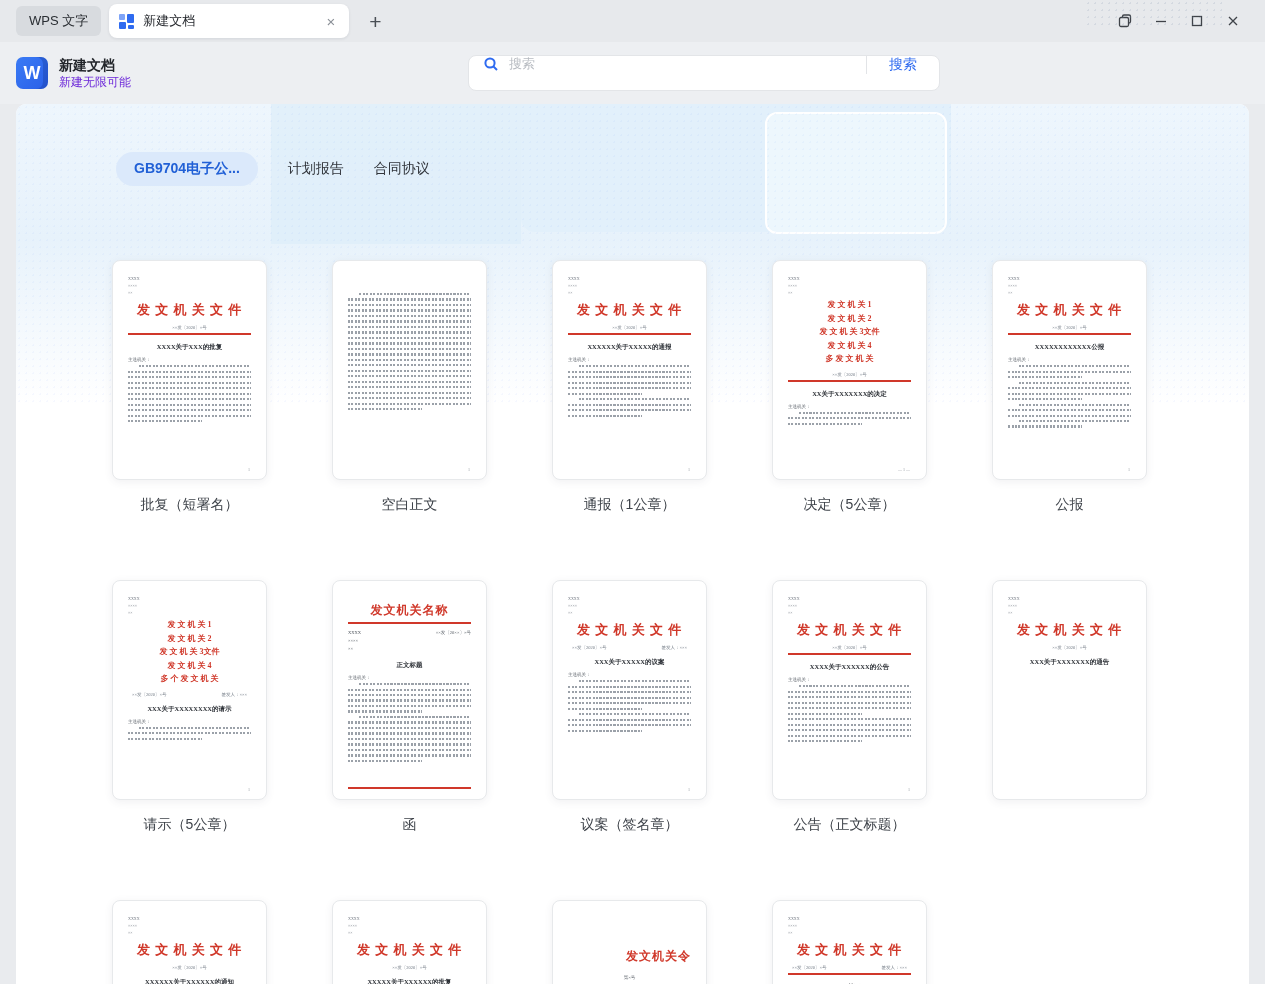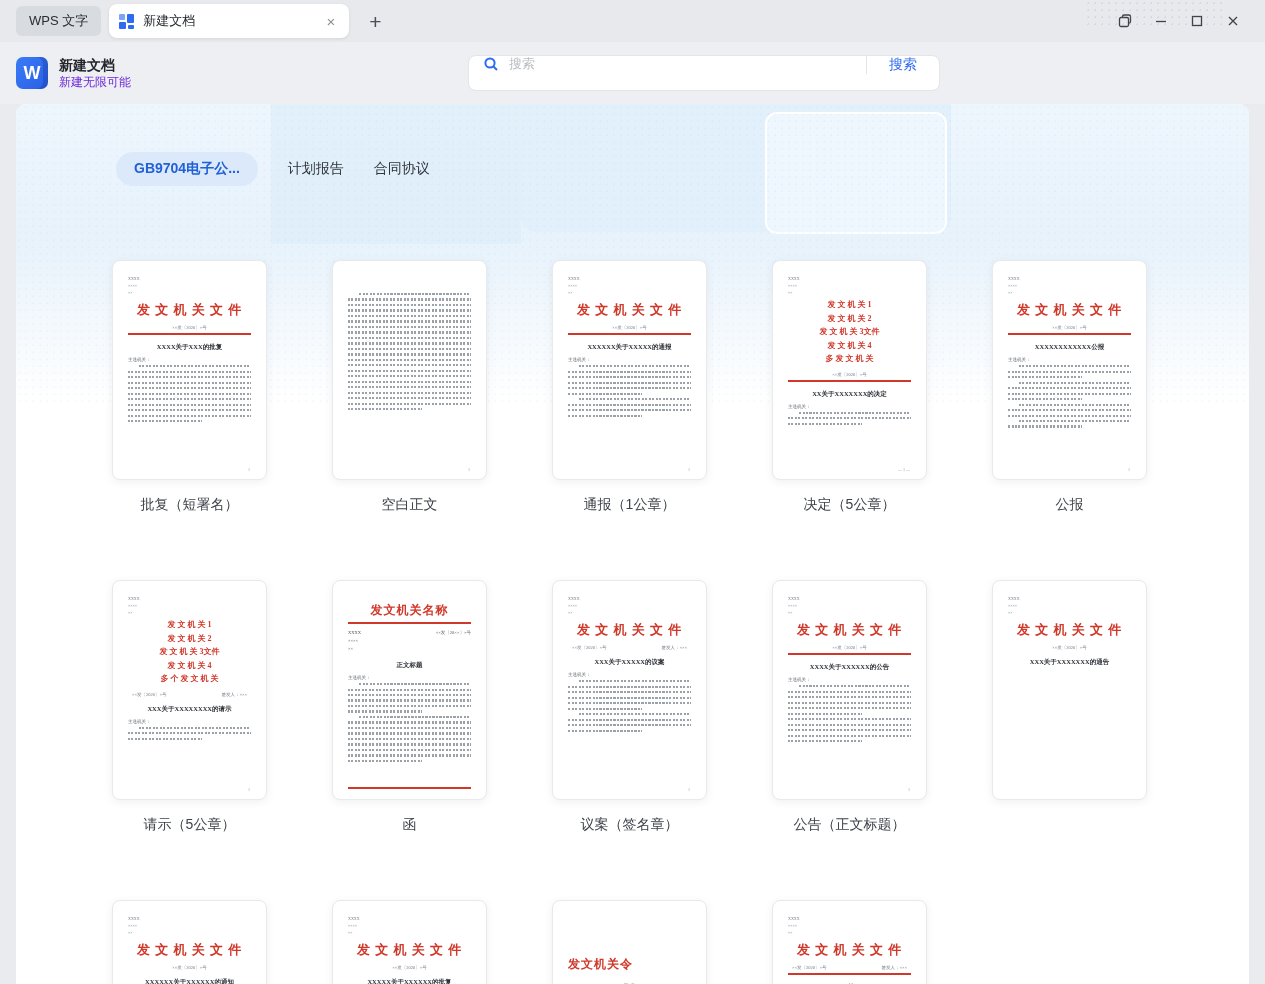--- a/index.html
+++ b/index.html
@@ -127,21 +127,21 @@
   .salu{ font-size:4.5px; color:#555b63; margin-bottom:3px; }
   .body-line{ height:2.2px; margin-bottom:3.3px;
               background:repeating-linear-gradient(90deg,#9ba1a9 0 2px, transparent 2px 3.5px); }
   .body-line.short{ width:60%; }
   .body-line.indent{ margin-left:9%; width:91%; }
   .page-no{ position:absolute; bottom:7px; right:16px; font-size:4px; color:#8a9098; }
   .fn-meta{ display:flex; justify-content:space-between; font-size:4.5px; color:#555b63;
             line-height:1.8; margin-top:2px; }
   .rule-bottom{ position:absolute; left:15px; right:15px; bottom:10px; height:2px; background:var(--red); }
   .order-name{ color:var(--red); font-weight:bold; font-size:12px; letter-spacing:1px;
-               text-align:left; margin-top:40px; }
+               text-align:right; margin-top:32px; }
   .order-sub{ text-align:center; font-size:4.5px; color:#555b63; margin:10px 0 12px; }
 </style>
 </head>
 <body>
 
 <div class="titlebar">
   <div class="wps-btn">WPS 文字</div>
   <div class="doc-tab">
     <span class="tab-grid-icon">
         <i></i>

